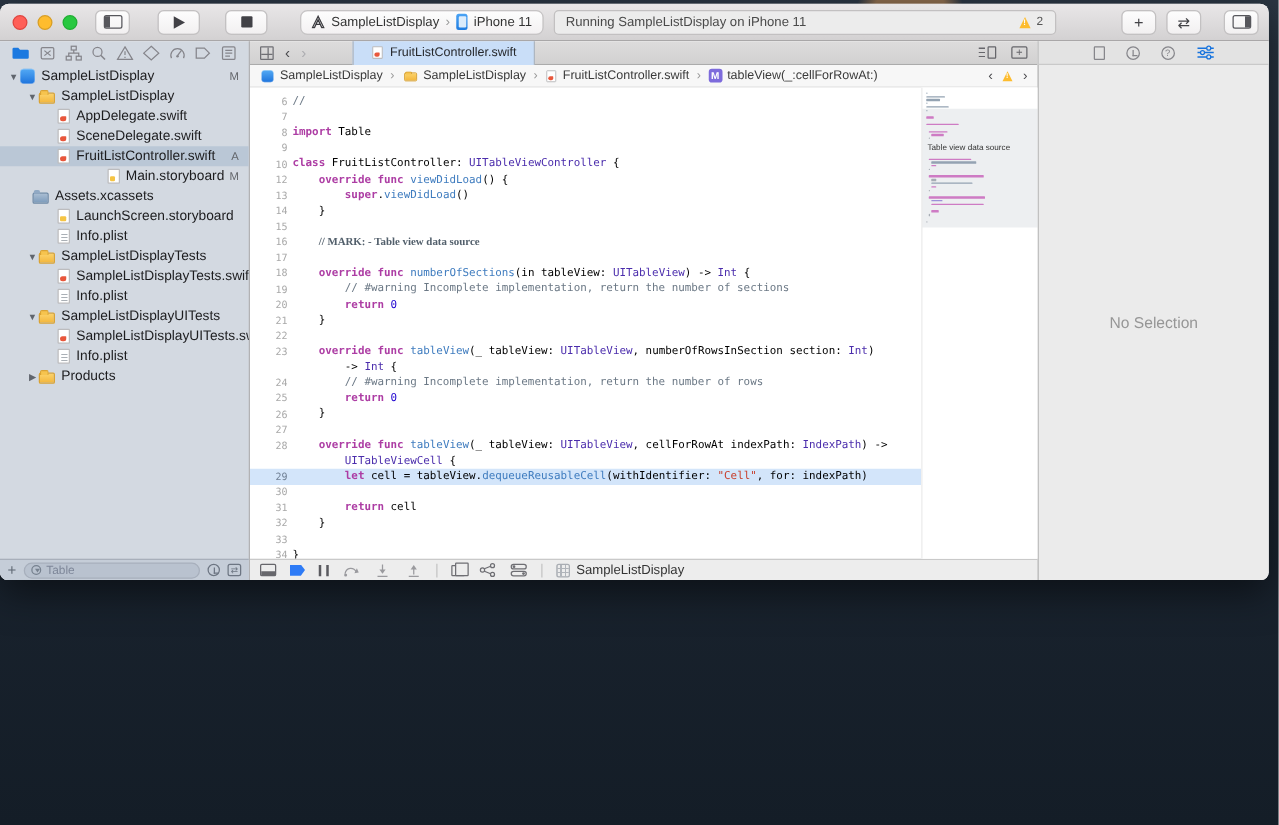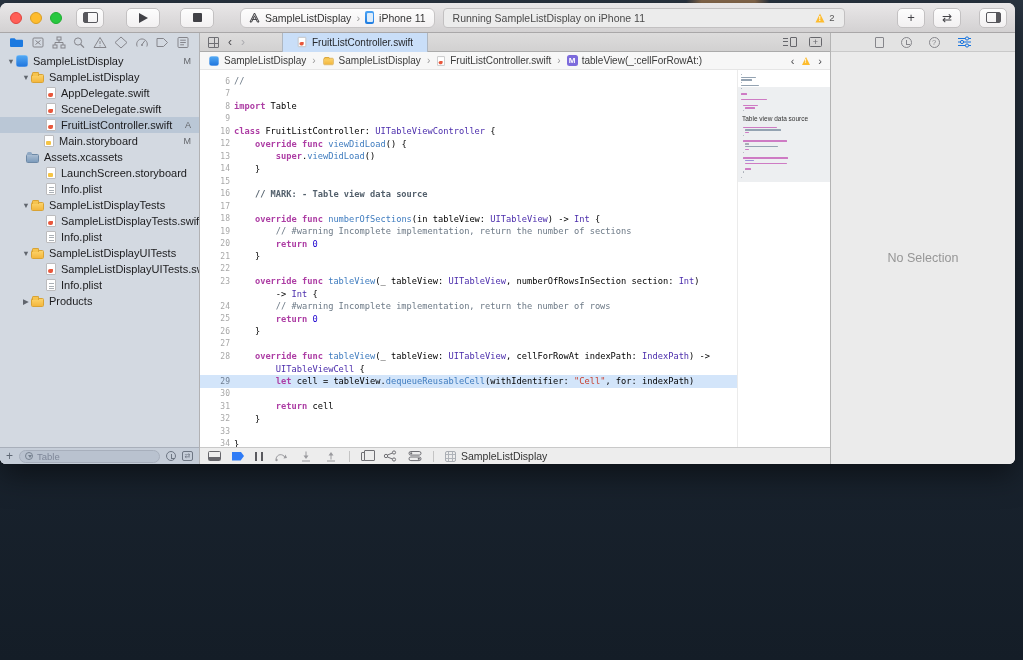--- a/index.html
+++ b/index.html
@@ -124,21 +124,21 @@
   .code-scroll { flex:1; padding-top:5px; overflow:hidden; font-family:"DejaVu Sans Mono", monospace; }
   .line { height:12.5px; display:flex; align-items:center; }
   .line .gutter { width:34px; flex:0 0 34px; text-align:right; font-size:8px; color:#a8a8a8; padding-right:4px; }
   .line .src { white-space:pre; font-size:8.7px; color:#000; }
   .line.hl { background:#d3e5fa; }
   .line.hl .gutter { color:#6f7f93; }
   .c-key { color:#ad3da4; font-weight:bold; }
   .c-fn { color:#3f7cbf; }
   .c-typ { color:#4b2dac; }
   .c-com { color:#6c7986; }
-  .c-mark { color:#53606c; font-weight:bold; }
+  .c-mark { color:#53606c; font-weight:bold;font-family:Liberation Serif, serif; }
   .c-num { color:#1c00cf; }
   .c-str { color:#c8402e; }
 
   
   .minimap { width:93px; flex:0 0 93px; border-left:1px solid #ebebeb; position:relative; padding-top:3px; background:#fff; }
   .mviewport { position:absolute; left:0; right:0; top:17px; height:95px; background:rgba(130,140,155,.14); }
   .mbars { position:relative; }
   .mbar-row { height:2.8px; display:flex; align-items:center; }
   .mbar { height:1.3px; border-radius:.5px; display:block; }
   .mlabel { font-size:6.5px; color:#333; height:8px; line-height:8px; padding-left:4px; white-space:nowrap; overflow:hidden; }
@@ -307,21 +307,21 @@
               <span class="disc"></span>
               <span class="tree-ic ic-page swift"></span>
               <span>SceneDelegate.swift</span>
             </div>
             <div class="tree-row sel" style="padding-left: 36px;">
               <span class="disc"></span>
               <span class="tree-ic ic-page swift"></span>
               <span>FruitListController.swift</span>
               <span class="badge">A</span>
             </div>
-            <div class="tree-row" style="padding-left: 34px;">
+            <div class="tree-row" style="padding-left: 56px; justify-content: center;">
               <span class="disc"></span>
               <span class="tree-ic ic-page storyboard"></span>
               <span>Main.storyboard</span>
               <span class="badge">M</span>
             </div>
             <div class="tree-row" style="padding-left: 16px;">
               <span class="disc"></span>
               <span class="tree-ic ic-assets"></span>
               <span>Assets.xcassets</span>
             </div>

